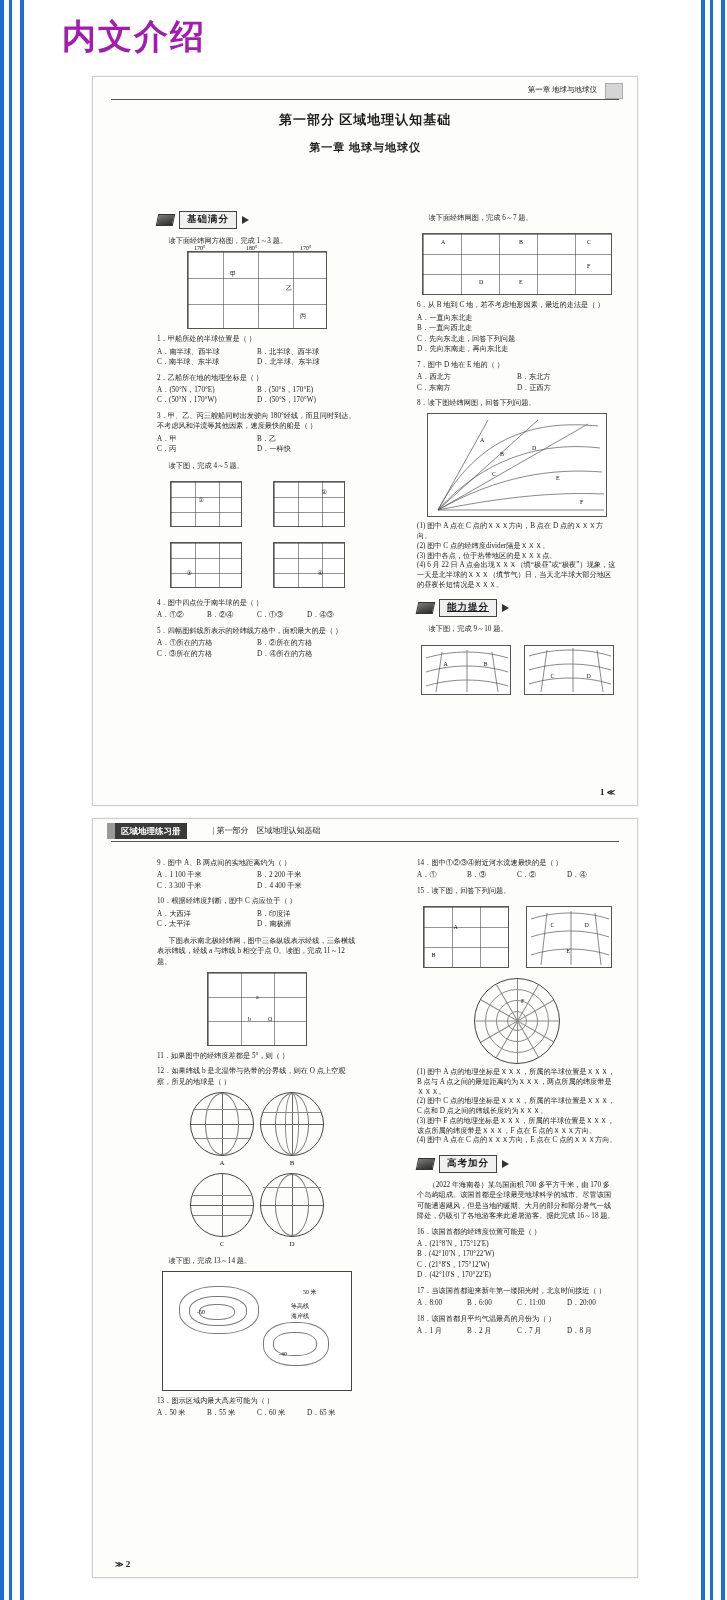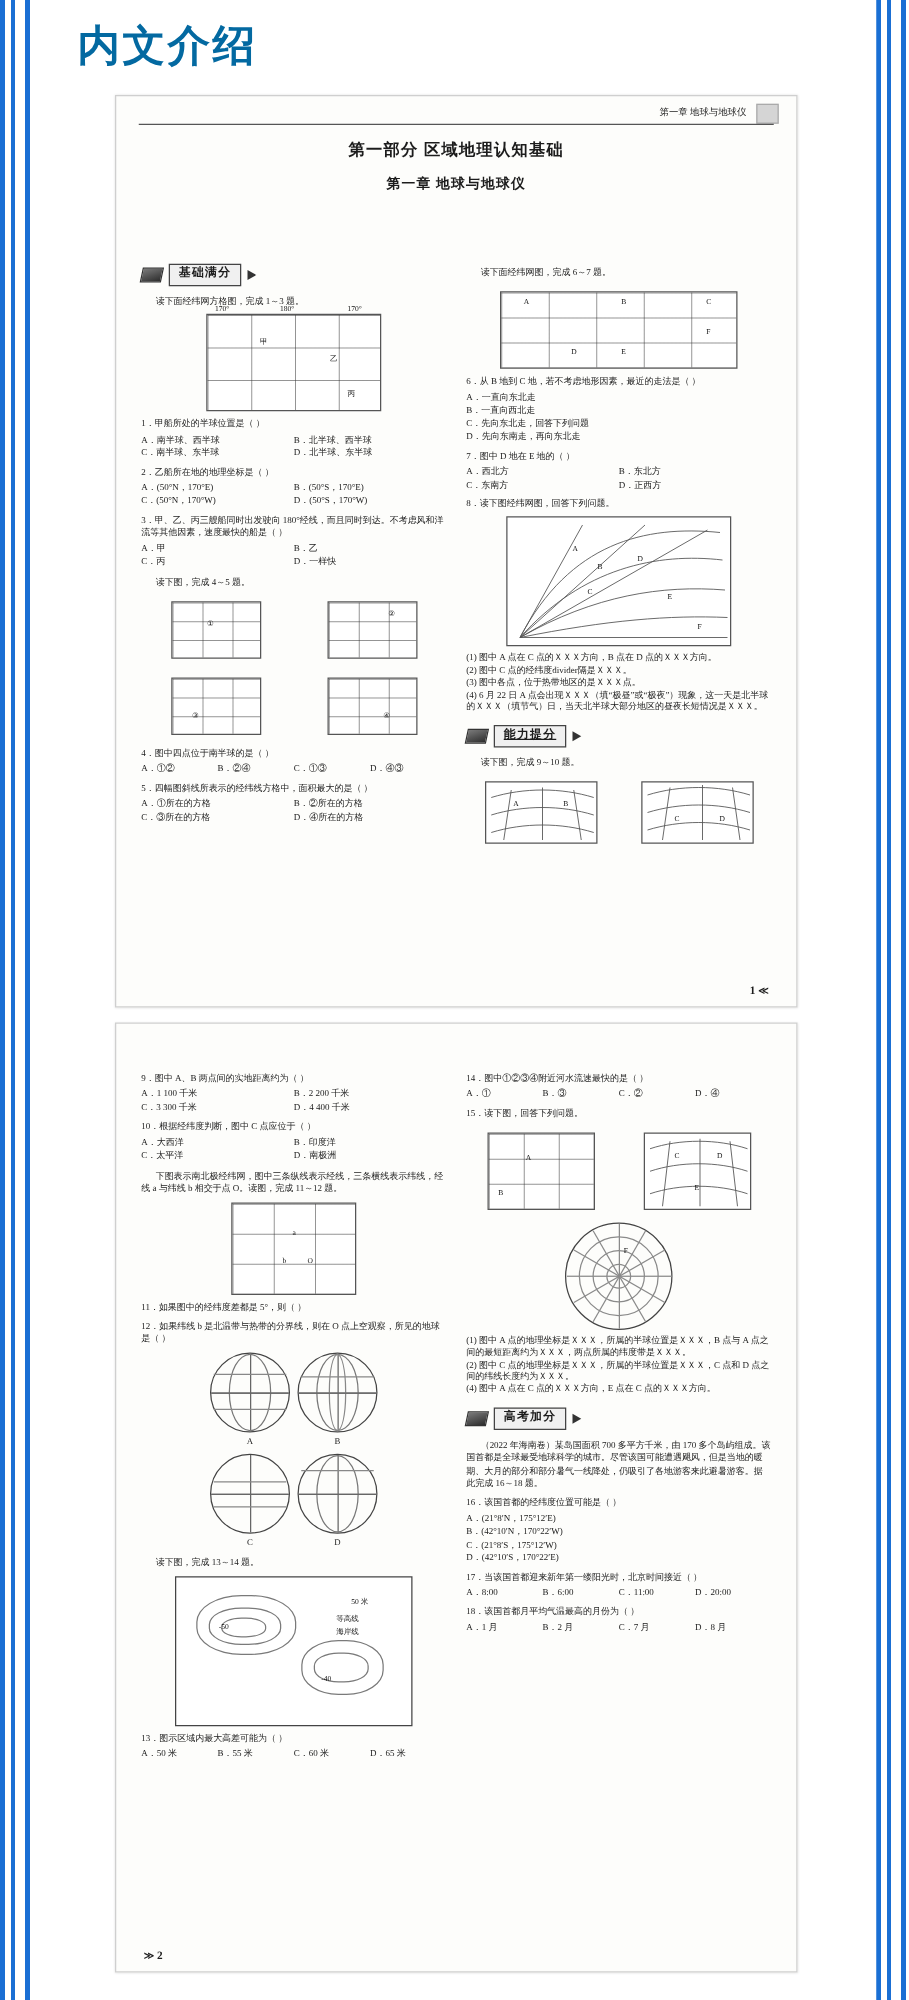--- a/index.html
+++ b/index.html
@@ -28,21 +28,21 @@
   .edge-left { left: 0; }
   .edge-right { right: 0; }
 
   .page-title {
     position: absolute;
     left: 62px;
     top: 14px;
     font-family: "DejaVu Serif", serif;
     font-weight: bold;
     font-size: 34px;
-    color: #0369a1;
+    color: #a21caf;
     letter-spacing: 2px;
   }
 
   .scan {
     position: absolute;
     left: 92px;
     width: 546px;
     background: #fdfdfb;
     border: 1px solid #cfcfcf;
     box-shadow: 0 0 2px rgba(0,0,0,.12);
@@ -122,20 +122,21 @@
     left: 20px;
     right: 20px;
     bottom: 26px;
     display: flex;
     gap: 16px;
   }
   .scan-2 .cols { top: 34px; }
   .col {
     width: 50%;
     position: relative;
+    margin-left: 44px;
   }
 
   .sec-head {
     display: flex;
     align-items: center;
     gap: 5px;
     margin: 4px 0 7px 0;
   }
   .sec-badge {
     font-weight: bold;
@@ -446,20 +447,29 @@
   </div>
 
   <div class="footer-page">
     <span>1</span>
     <span class="pg-mark">≪</span>
   </div>
 </div>
 
 <div class="scan scan-2">
 
+  <div class="runhead" style="top:4px;">
+    <div class="rh-tab-dark" style="left:14px;right:auto;"></div>
+    <div class="rh-left-badge">区域地理练习册</div>
+    <div class="rh-left-text">
+      <span>|</span>
+      <span>第一部分　区域地理认知基础</span>
+    </div>
+    <div class="rh-line" style="top:18px;"></div>
+  </div>
 
   <div class="cols">
 
     <div class="col">
 
       <div class="q">9．图中 A、B 两点间的实地距离约为（    ）</div>
       <div class="opts">
         <div class="opt-row">
             <span>A．1 100 千米</span>
             <span>B．2 200 千米</span>
@@ -602,20 +612,21 @@
         <span class="spoke" style="transform:rotate(30deg);"></span>
         <span class="spoke" style="transform:rotate(60deg);"></span>
         <span class="spoke" style="transform:rotate(90deg);"></span>
         <span class="spoke" style="transform:rotate(120deg);"></span>
         <span class="spoke" style="transform:rotate(150deg);"></span>
         <span class="fig-label" style="left:46px;top:18px;">F</span>
       </div>
 
       <div class="tight">(1) 图中 A 点的地理坐标是ＸＸＸ，所属的半球位置是ＸＸＸ，B 点与 A 点之间的最短距离约为ＸＸＸ，两点所属的纬度带是ＸＸＸ。</div>
       <div class="tight">(2) 图中 C 点的地理坐标是ＸＸＸ，所属的半球位置是ＸＸＸ，C 点和 D 点之间的纬线长度约为ＸＸＸ。</div>
+      <div class="tight">(3) 图中 F 点的地理坐标是ＸＸＸ，所属的半球位置是ＸＸＸ，该点所属的纬度带是ＸＸＸ，F 点在 E 点的ＸＸＸ方向。</div>
       <div class="tight">(4) 图中 A 点在 C 点的ＸＸＸ方向，E 点在 C 点的ＸＸＸ方向。</div>
 
       <div class="sec-head" style="margin-top:9px;">
         <span class="sec-ico"></span>
         <span class="sec-badge">高考加分</span>
         <span class="sec-arrow"></span>
       </div>
 
       <div class="lead indent">（2022 年海南卷）某岛国面积 700 多平方千米，由 170 多个岛屿组成。该国首都是全球最受地球科学的城市。尽管该国可能遭遇飓风，但是当地的暖期、大月的部分和部分暑气一线降处，仍吸引了各地游客来此避暑游客。据此完成 16～18 题。</div>
 

